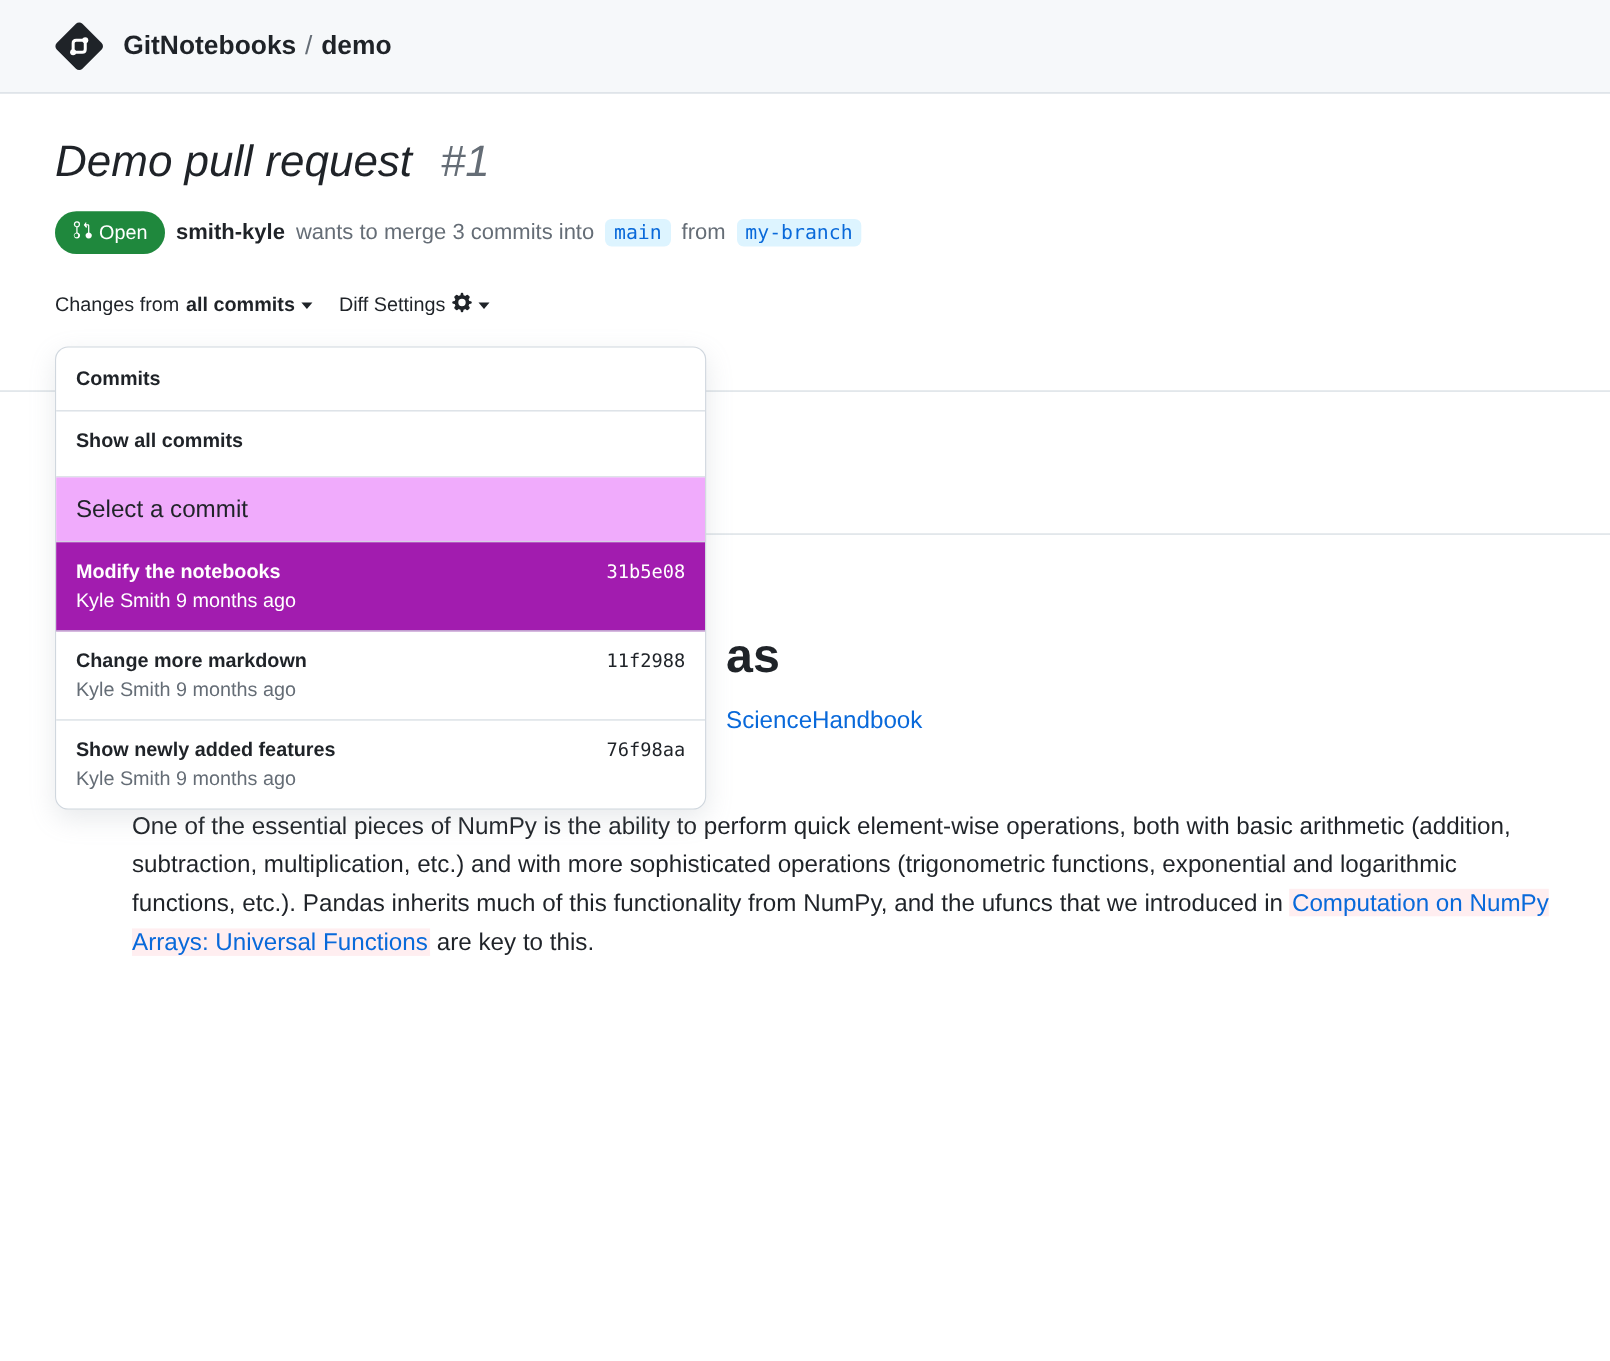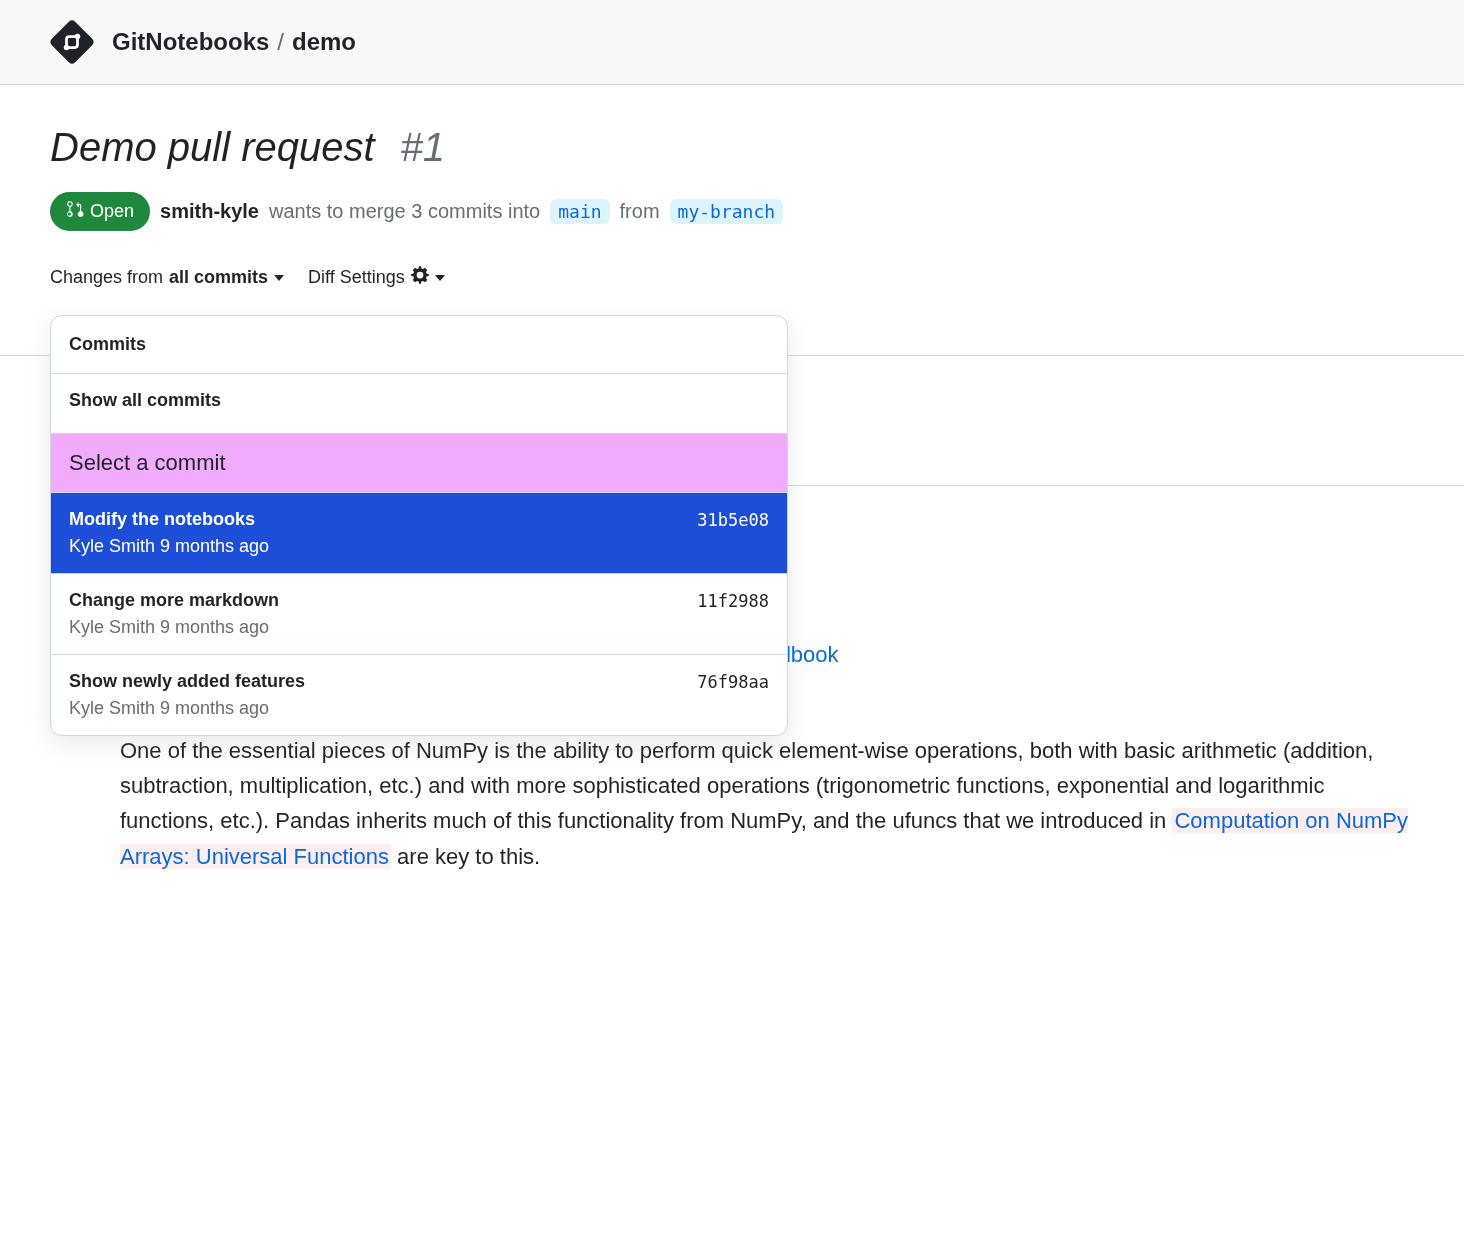--- a/index.html
+++ b/index.html
@@ -124,21 +124,21 @@
     }
     .gear-icon svg {
       width: 18px;
       height: 18px;
       fill: #1f2328;
     }
     .dropdown {
       position: absolute;
       left: 50px;
       top: 230px;
-      width: 738px;
+      width: 592px;
       background: #fff;
       border: 1px solid #d0d7de;
       border-radius: 12px;
       box-shadow: 0 8px 24px rgba(140,149,159,0.2);
       overflow: hidden;
       z-index: 10;
     }
     .dropdown-header {
       padding: 18px 18px;
       font-size: 18px;
@@ -170,21 +170,21 @@
     .item-sub {
       font-size: 18px;
       color: #656d76;
     }
     .commit-sha {
       font-family: ui-monospace, SFMono-Regular, "SF Mono", Menlo, Consolas, monospace;
       font-size: 17px;
       font-weight: 400;
     }
     .dropdown-item.selected {
-      background: #1d4ed8;
+      background: #a21caf;
       color: #fff;
     }
     .dropdown-item.selected .item-sub {
       color: #fff;
     }
     .dropdown-item.selected .commit-sha {
       color: #fff;
     }
     .page-body {
       position: relative;

